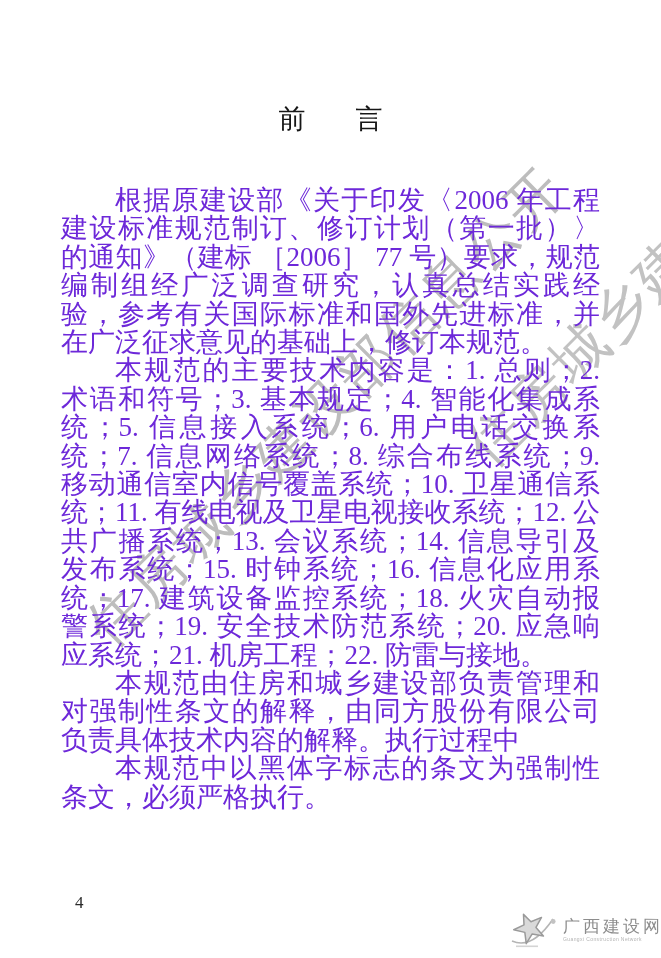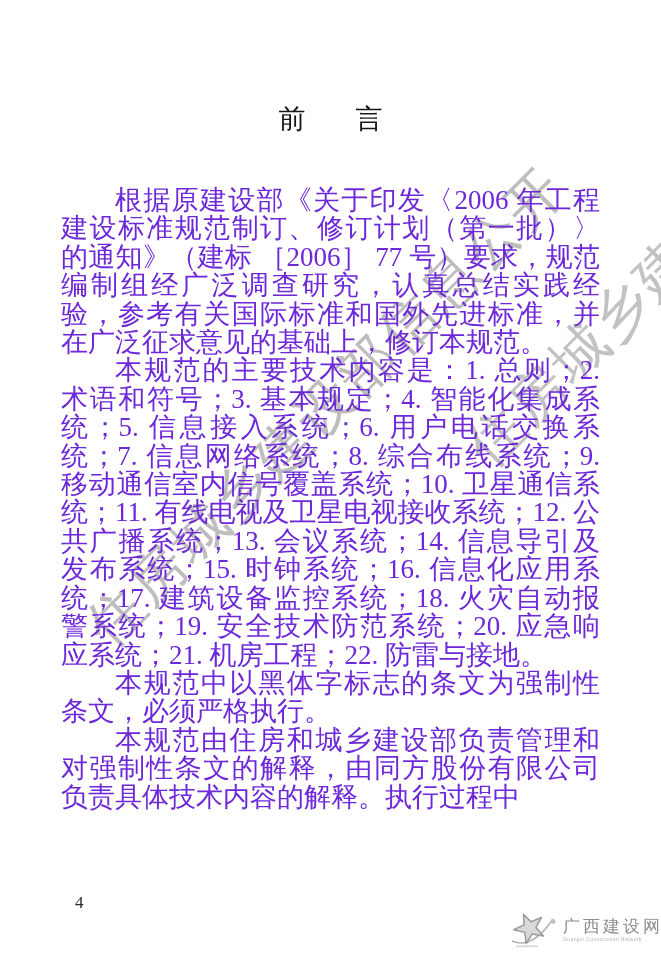--- a/index.html
+++ b/index.html
@@ -110,22 +110,22 @@
     <span class="wm wm2">住房城乡建设部信息公开</span>
   </div>
 
   <div class="content">
     <h1 class="title">
       <span>前</span>
       <span>言</span>
     </h1>
     <p>根据原建设部《关于印发〈2006 年工程建设标准规范制订、修订计划（第一批）〉的通知》（建标 ［2006］ 77 号）要求，规范编制组经广泛调查研究，认真总结实践经验，参考有关国际标准和国外先进标准，并在广泛征求意见的基础上，修订本规范。</p>
     <p>本规范的主要技术内容是：1. 总则；2. 术语和符号；3. 基本规定；4. 智能化集成系统；5. 信息接入系统；6. 用户电话交换系统；7. 信息网络系统；8. 综合布线系统；9. 移动通信室内信号覆盖系统；10. 卫星通信系统；11. 有线电视及卫星电视接收系统；12. 公共广播系统；13. 会议系统；14. 信息导引及发布系统；15. 时钟系统；16. 信息化应用系统；17. 建筑设备监控系统；18. 火灾自动报警系统；19. 安全技术防范系统；20. 应急响应系统；21. 机房工程；22. 防雷与接地。</p>
+    <p>本规范由住房和城乡建设部负责管理和对强制性条文的解释，由同方股份有限公司负责具体技术内容的解释。执行过程中</p>
     <p>本规范中以黑体字标志的条文为强制性条文，必须严格执行。</p>
-    <p>本规范由住房和城乡建设部负责管理和对强制性条文的解释，由同方股份有限公司负责具体技术内容的解释。执行过程中</p>
   </div>
 
   <div class="page-number">4</div>
 
   <div class="logo">
     <svg class="logo-star" width="46" height="40" viewBox="0 0 46 40" aria-hidden="true">
 
       <path d="M 2 31 Q 22 40 43 9" fill="none" stroke="#b5b5b5" stroke-width="1.6"></path>
 
       <g transform="rotate(-24 20 19)">

